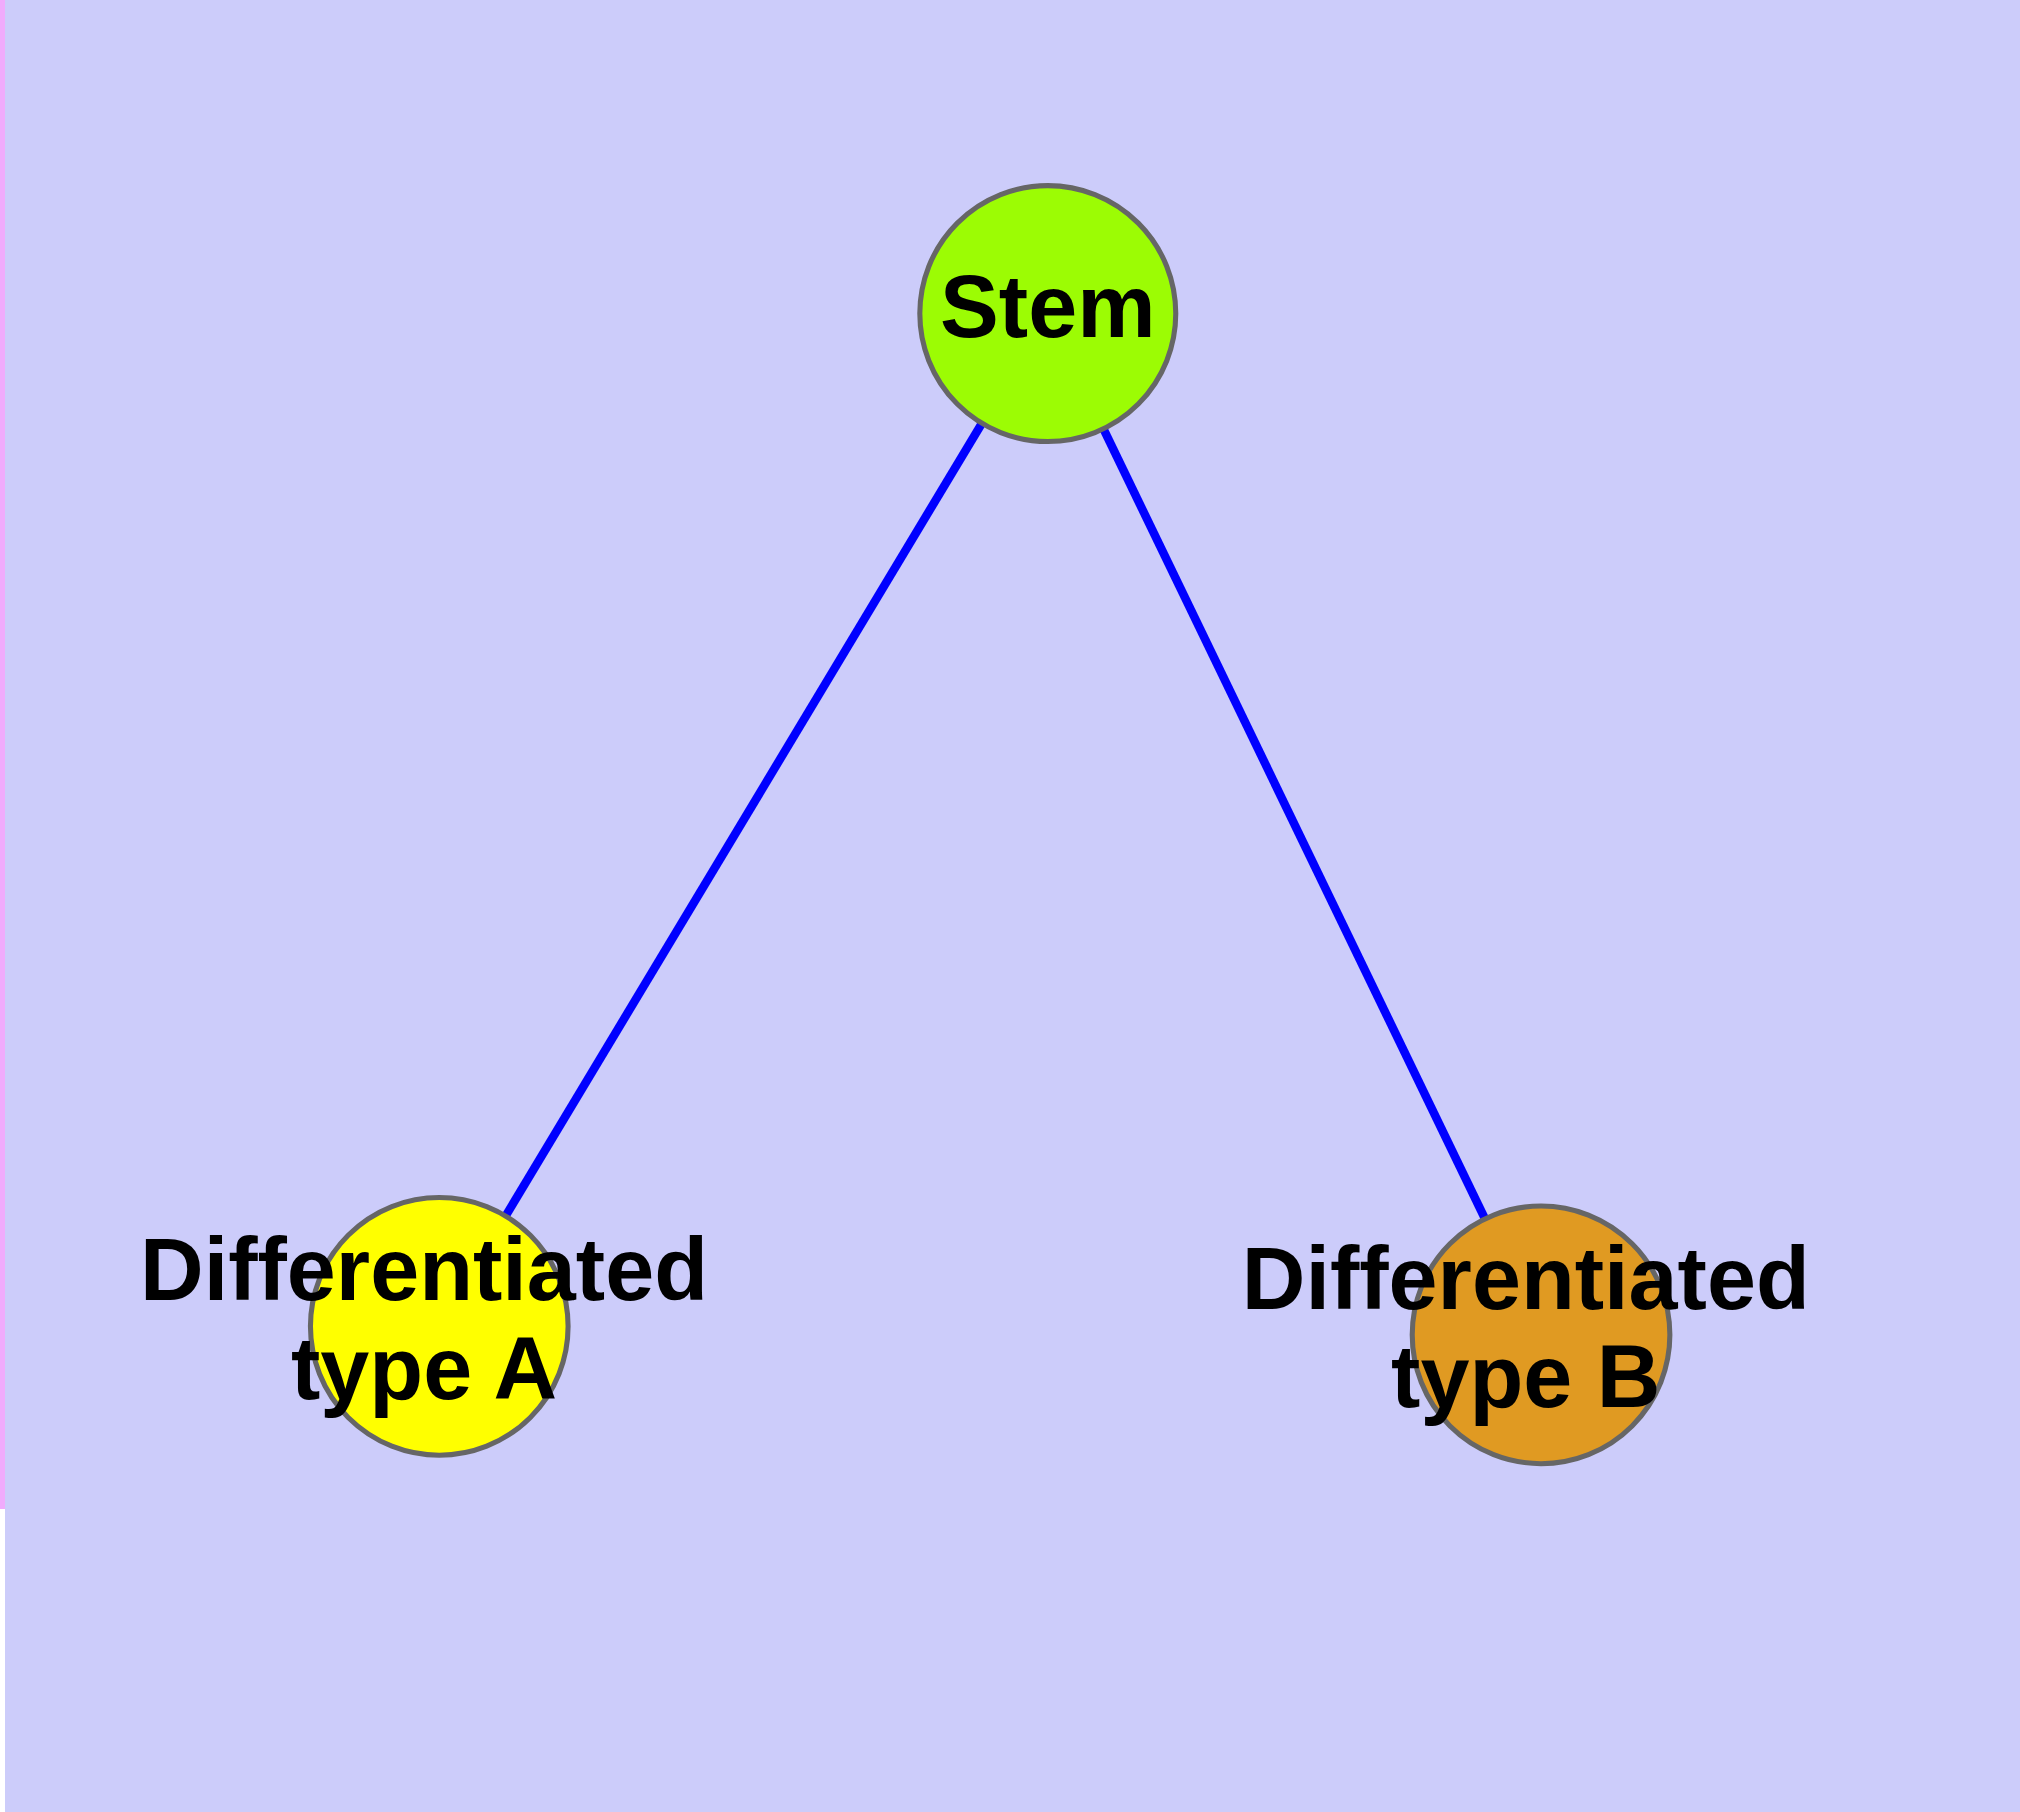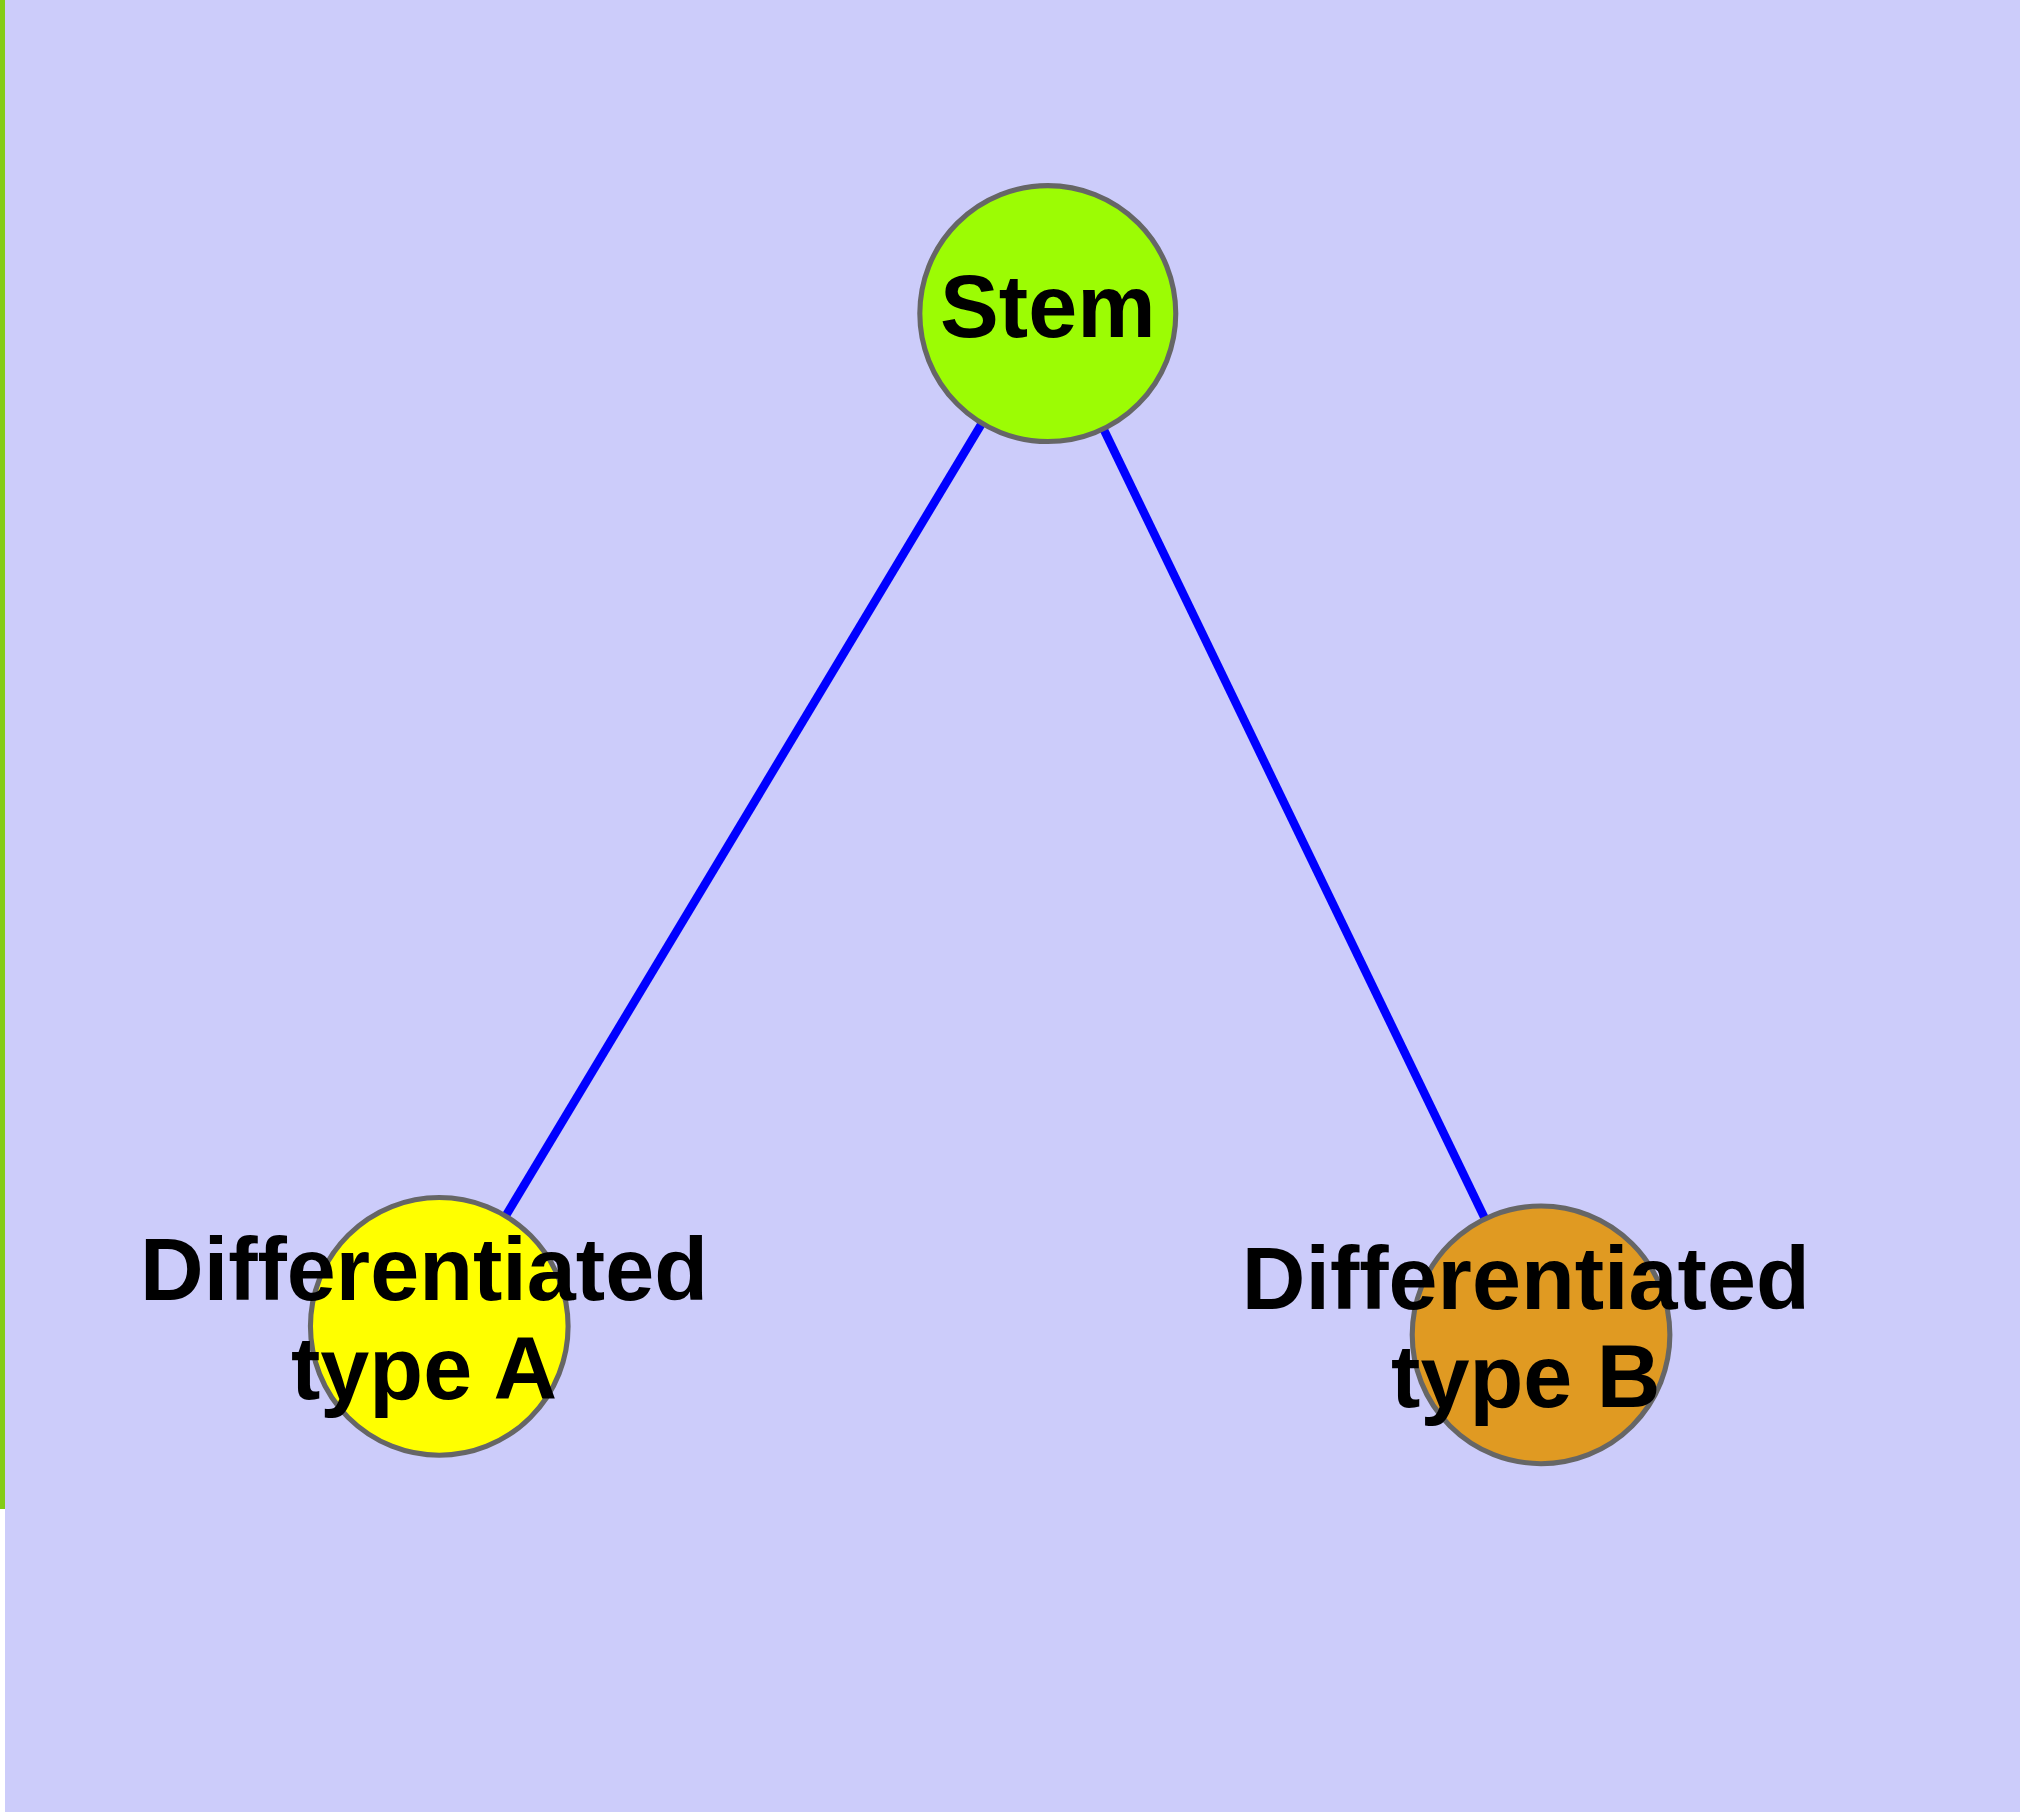--- a/index.html
+++ b/index.html
@@ -10,21 +10,21 @@
   body {
     width: 2021px;
     height: 1812px;
     overflow: hidden;
     font-family: "Liberation Sans", sans-serif;
   }
   #canvas {
     position: relative;
     width: 2021px;
     height: 1509px;
-    background: #84cc16;
+    background: #f0abfc;
   }
   #plot-bg {
     position: absolute;
     left: 5.1px;
     top: 0px;
     width: 2015px;
     height: 1812px;
     background: #ccccfa;
   }
   #graph-svg {

